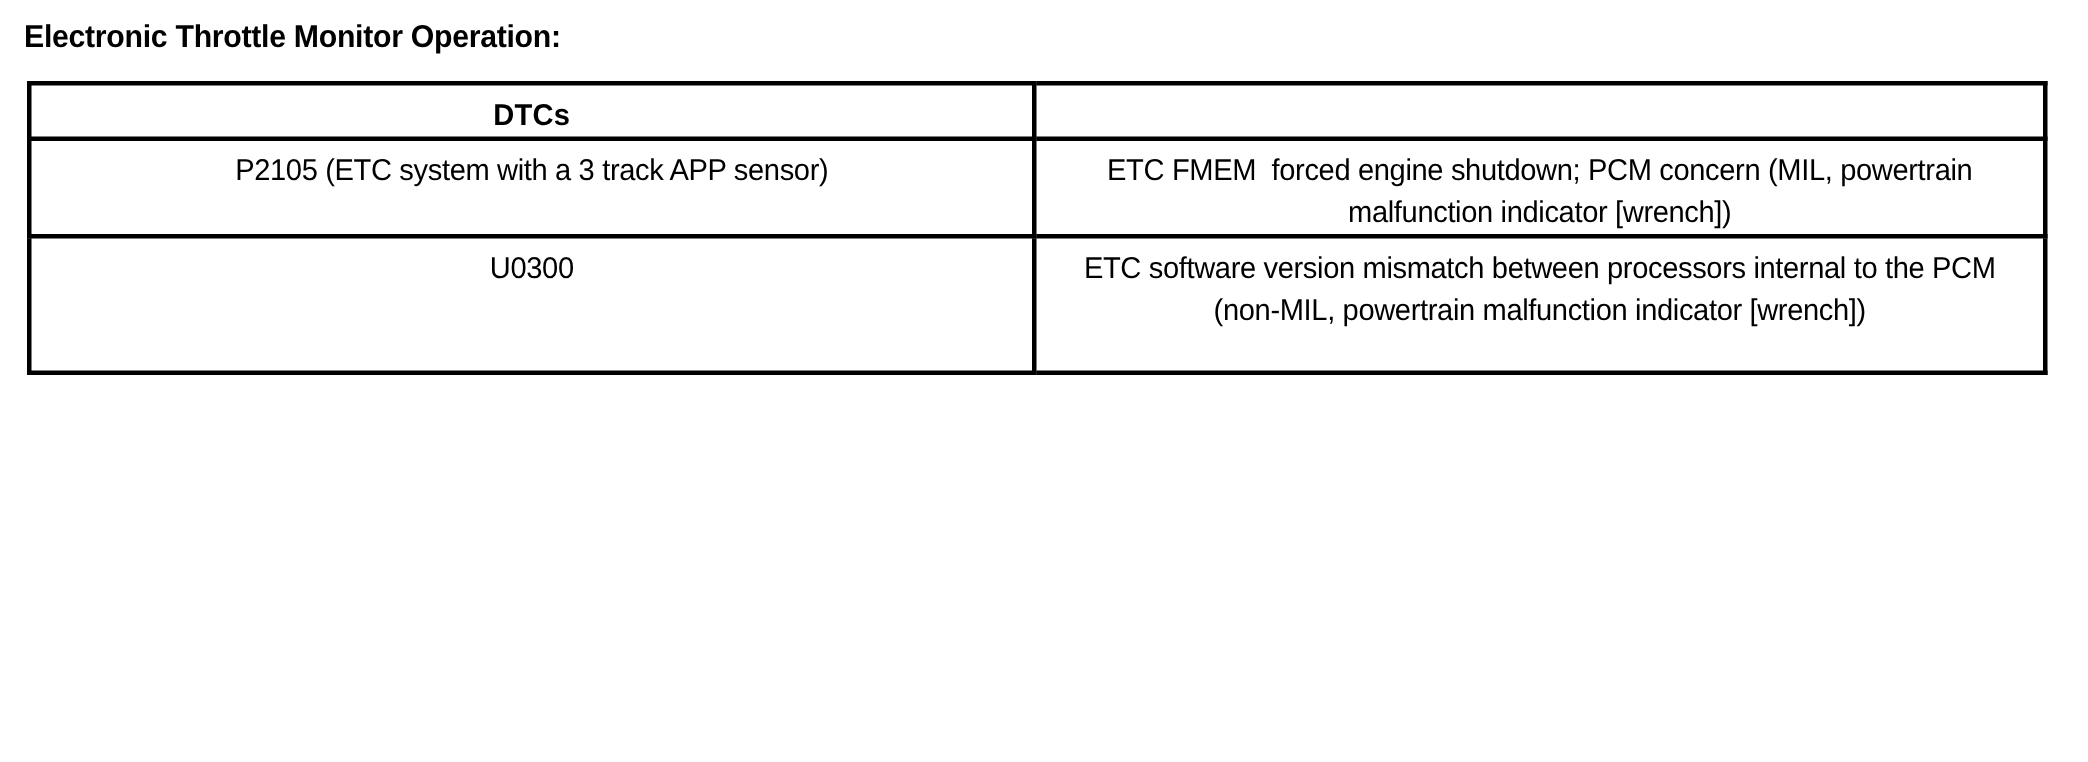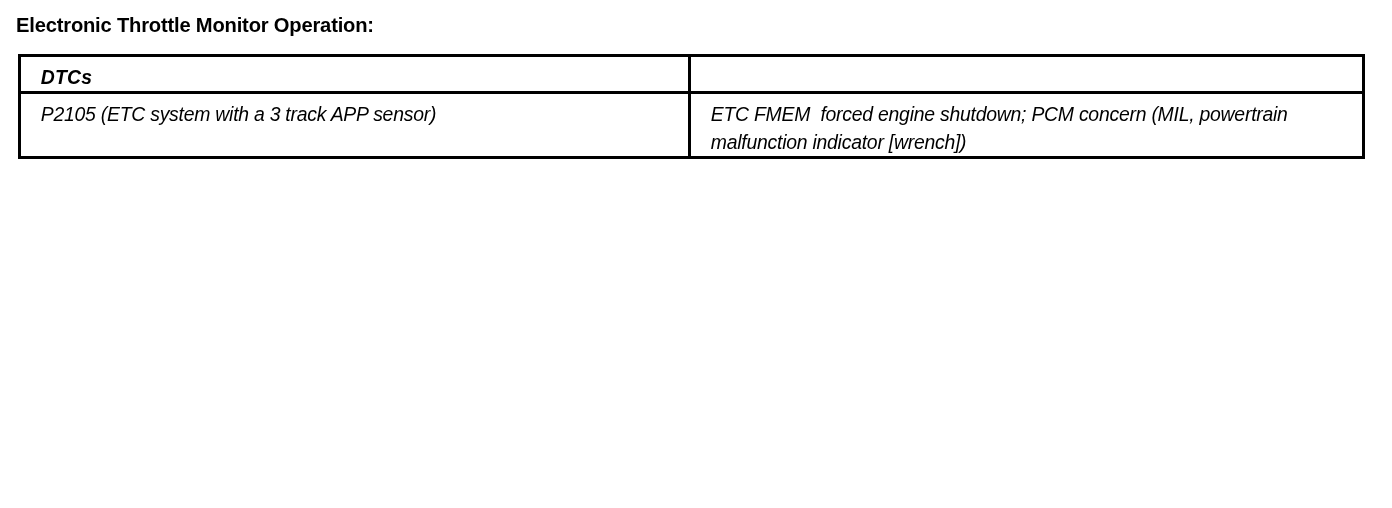--- a/index.html
+++ b/index.html
@@ -43,22 +43,21 @@
     left: 18px;
     top: 54px;
     width: 1344px;
     border-collapse: collapse;
     table-layout: fixed;
   }
   .dtc-table td {
     border: 3px solid #000000;
     padding: 0;
     vertical-align: top;
-    text-align: left;
-    font-style: italic;
+    text-align: center;
   }
   .col-dtc   { width: 670px; }
   .col-desc  { width: 674px; }
 
   .cell-text {
     display: block;
     font-size: 20px;
     line-height: 28px;
     letter-spacing: -0.25px;
     padding: 6px 10px 0 10px;
@@ -109,17 +108,25 @@
       <tr class="row-r2">
         <td>
           <span class="cell-text">P2105 (ETC system with a 3 track APP sensor)</span>
         </td>
         <td>
           <span class="cell-text">ETC FMEM  forced engine shutdown; PCM concern (MIL, powertrain malfunction indicator [wrench])</span>
         </td>
       </tr>
 
 
+      <tr class="row-r4">
+        <td>
+          <span class="cell-text">U0300</span>
+        </td>
+        <td>
+          <span class="cell-text">ETC software version mismatch between processors internal to the PCM (non-MIL, powertrain malfunction indicator [wrench])</span>
+        </td>
+      </tr>
 
     </tbody>
   </table>
 
 </div>
 
 </body></html>

